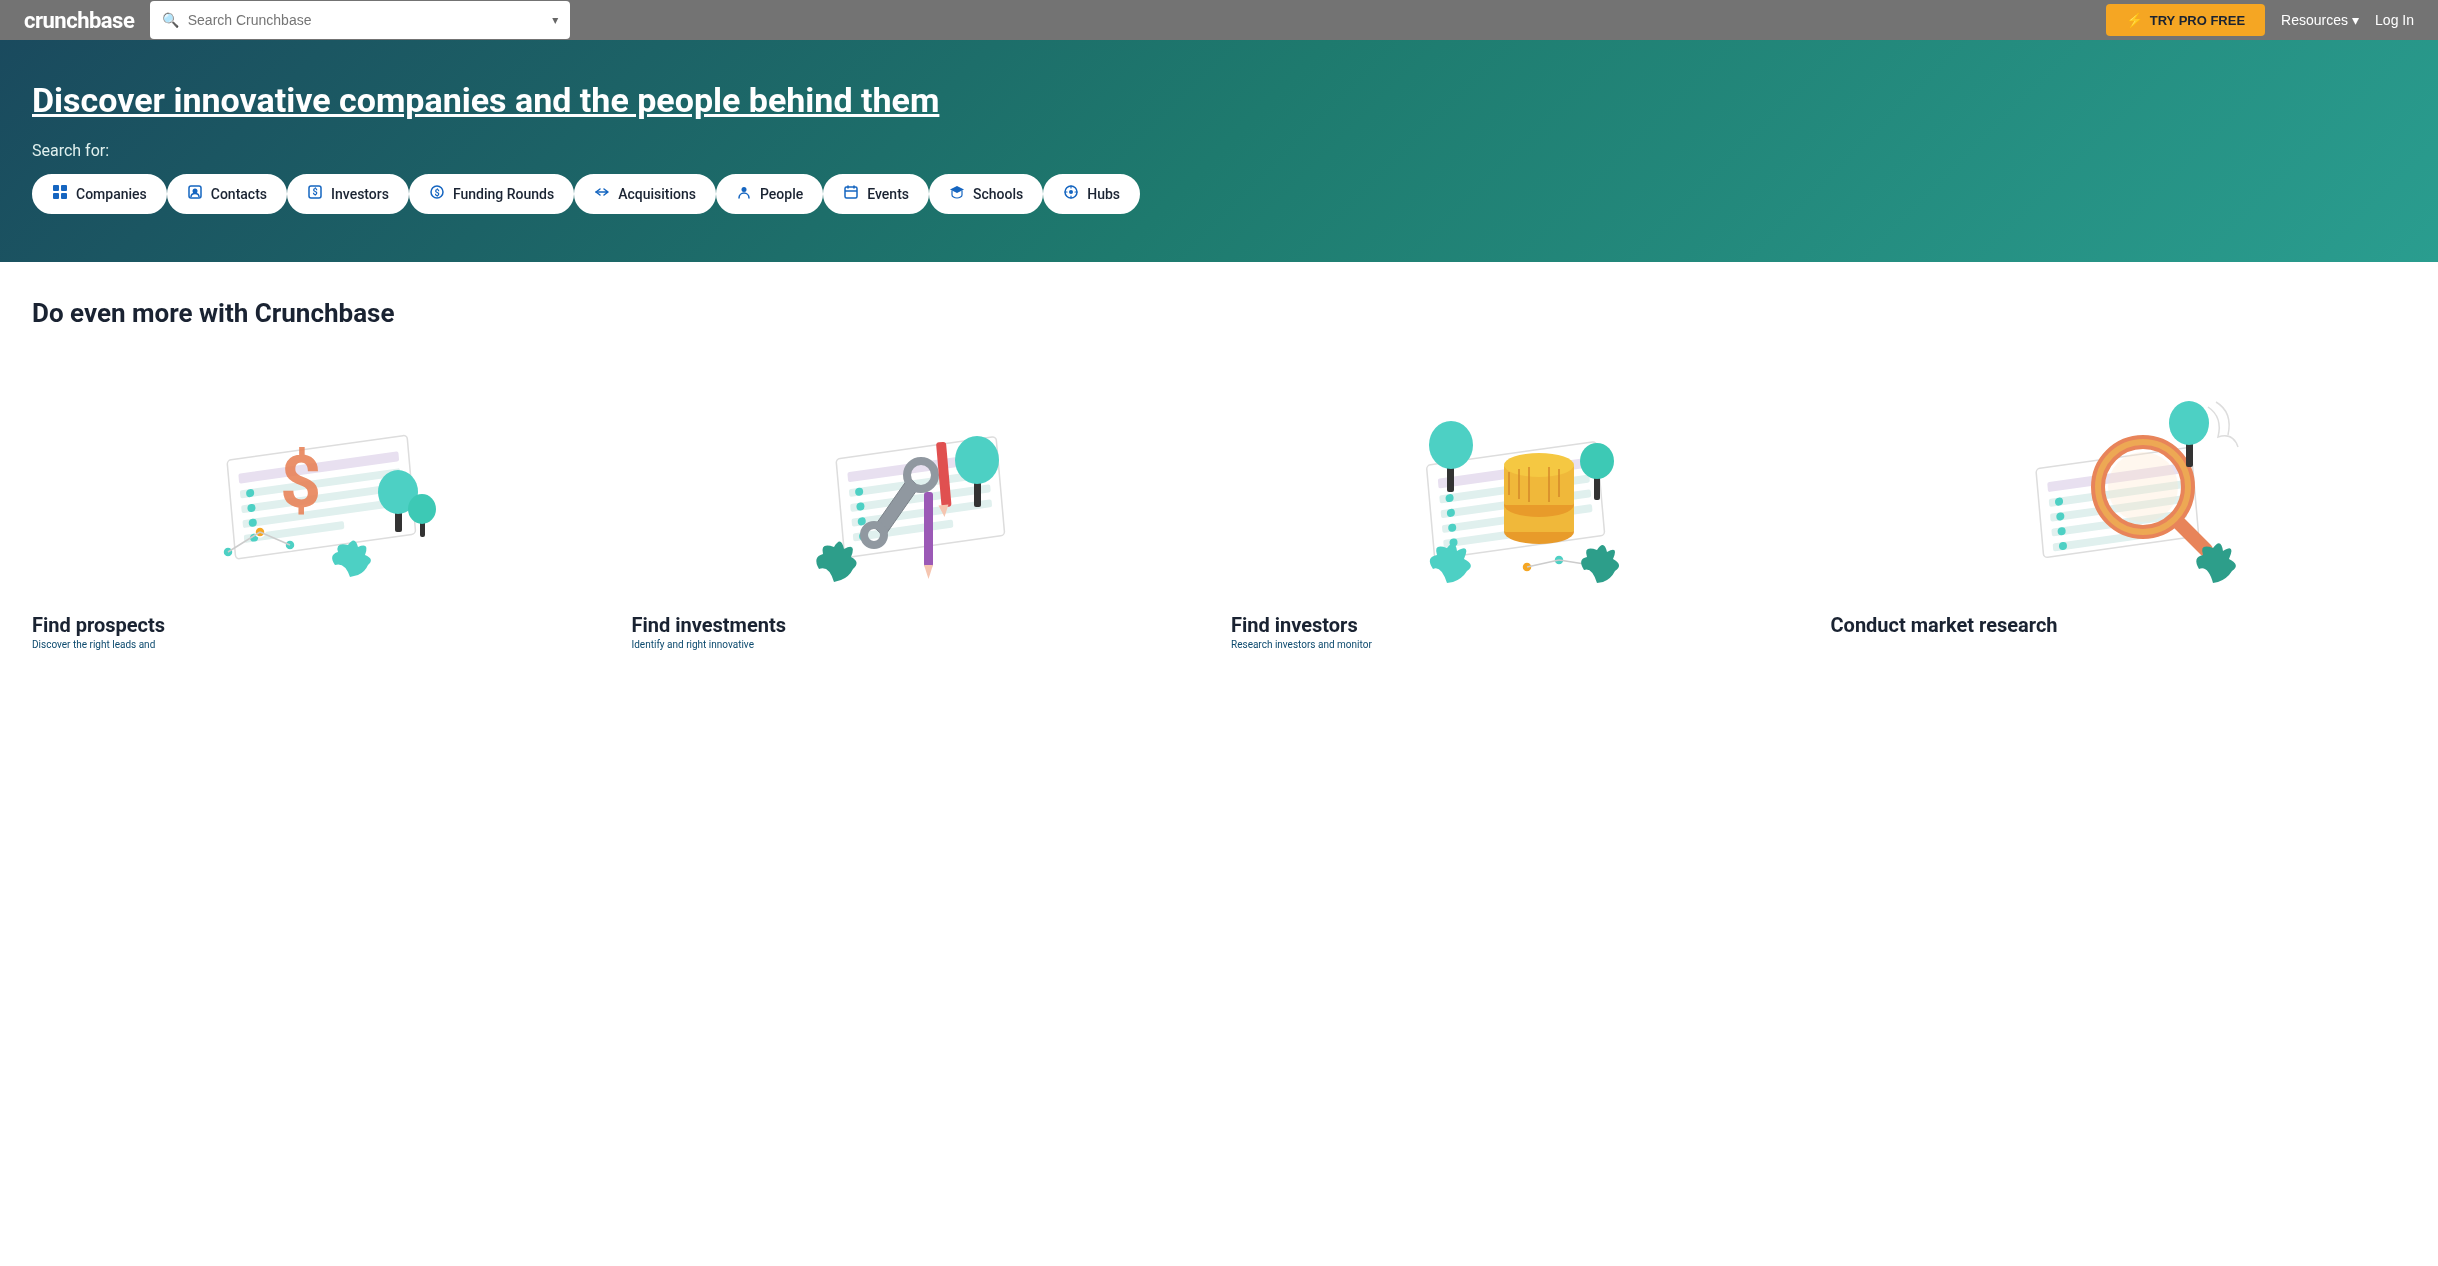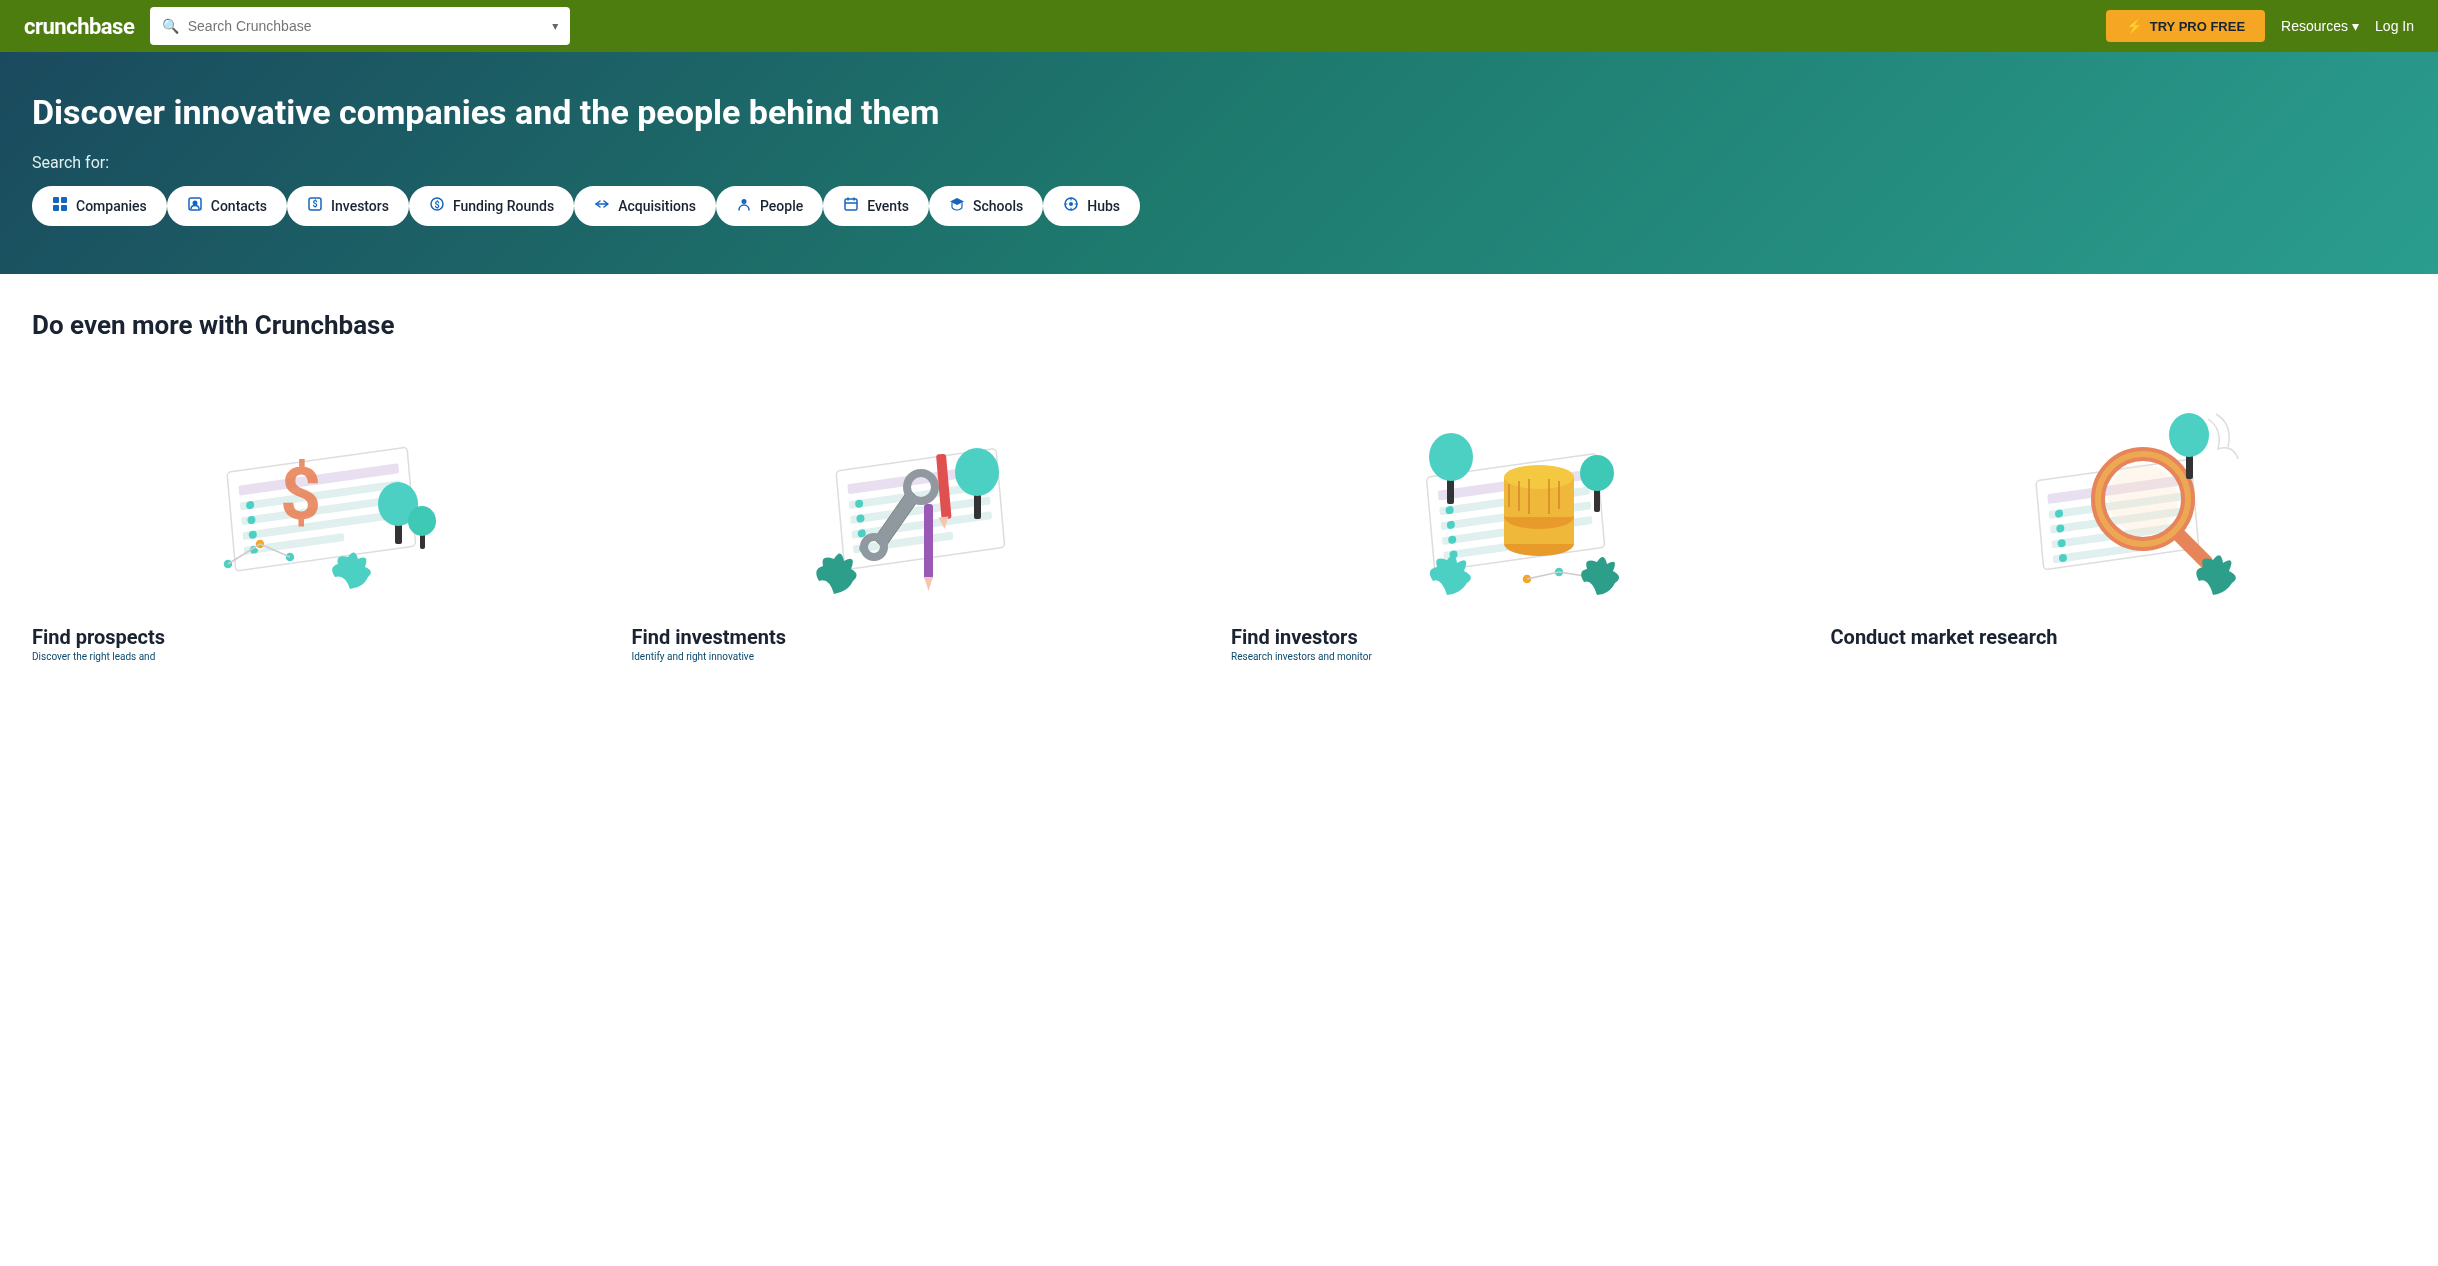--- a/index.html
+++ b/index.html
@@ -1,24 +1,24 @@
 <!DOCTYPE html>
 <html><head>
   <meta charset="utf-8">
   <style>
     * { box-sizing: border-box; margin: 0; padding: 0; }
     body { font-family: -apple-system, BlinkMacSystemFont, 'Segoe UI', Roboto, sans-serif; background: #fff; }
 
     
     .navbar {
-      background: #4d7c0f;
+      background: #737373;
       display: flex;
       align-items: center;
       padding: 0 24px;
-      height: 52px;
+      height: 40px;
       gap: 16px;
     }
     .navbar-logo {
       color: #fff;
       font-size: 22px;
       font-weight: 700;
       letter-spacing: -0.5px;
       white-space: nowrap;
     }
     .search-wrapper {
@@ -81,20 +81,21 @@
       background: linear-gradient(135deg, #1a4a5e 0%, #1e7a6e 50%, #2a9d8f 100%);
       padding: 40px 32px 48px;
       min-height: 200px;
     }
     .hero-title {
       color: #fff;
       font-size: 34px;
       font-weight: 700;
       margin-bottom: 20px;
       line-height: 1.2;
+      text-decoration: underline;
     }
     .hero-search-label {
       color: #e0f0ee;
       font-size: 16px;
       margin-bottom: 14px;
     }
     .search-pills {
       display: flex;
       flex-wrap: wrap;
       gap: 0;

